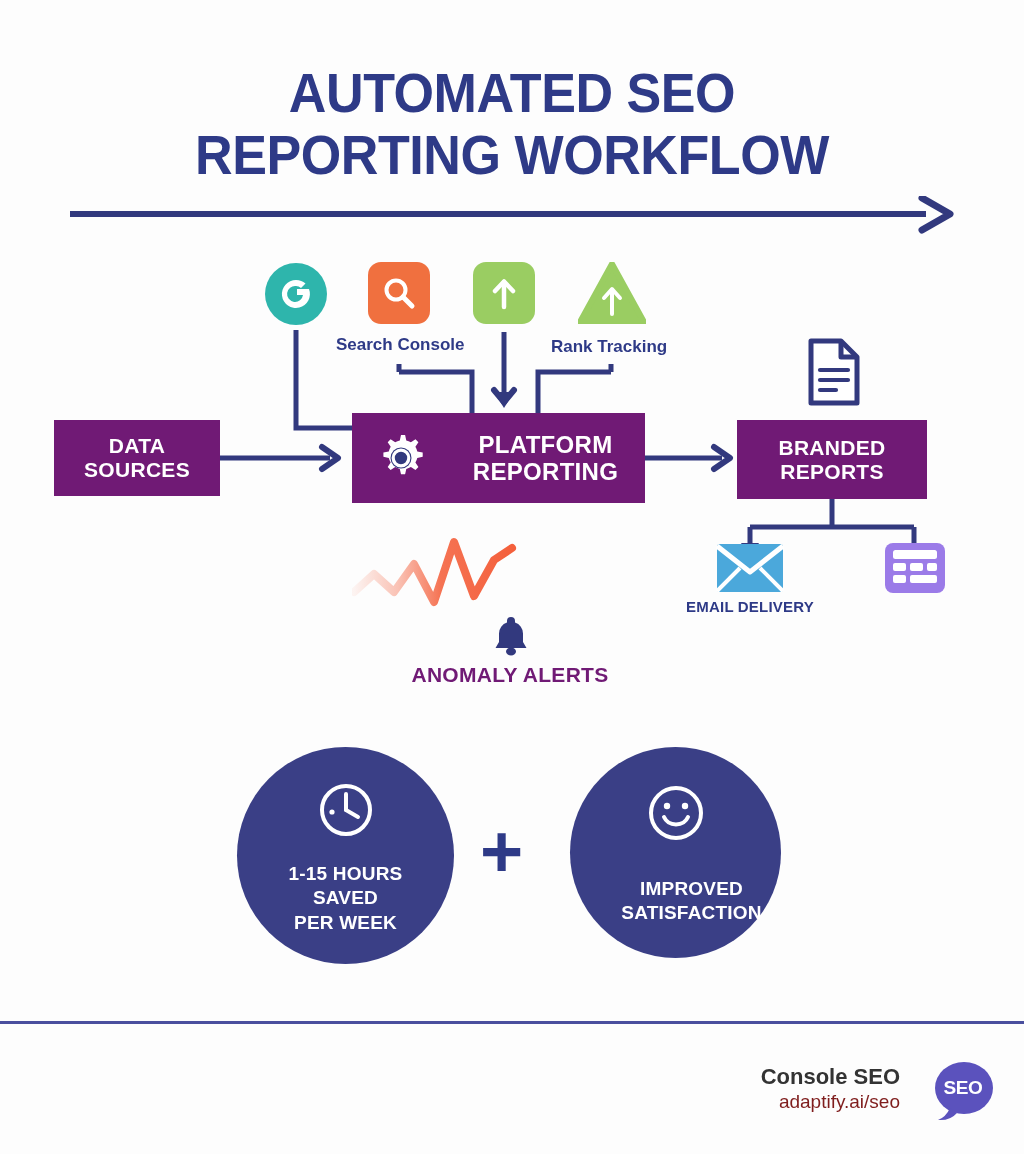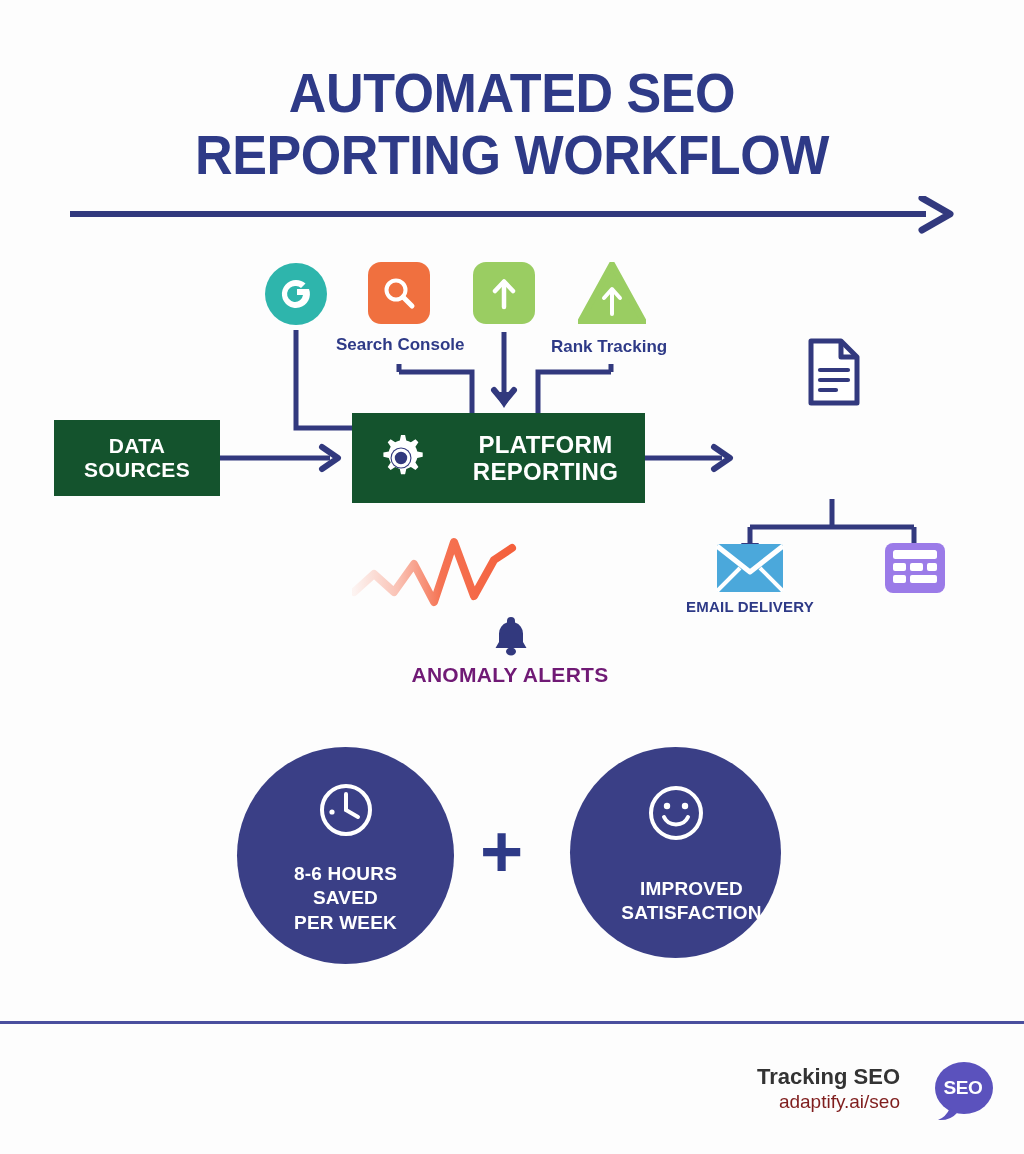--- a/index.html
+++ b/index.html
@@ -67,21 +67,21 @@
     position: absolute;
     color: #2e3a87;
     font-size: 17px;
     font-weight: bold;
     white-space: nowrap;
   }
 
   
   .nbox {
     position: absolute;
-    background: #14532d;
+    background: #701a75;
     color: #ffffff;
     display: flex;
     align-items: center;
     justify-content: center;
     text-align: center;
     font-weight: bold;
     letter-spacing: 0.3px;
     line-height: 1.13;
   }
   .nbox .btxt { display: block; }
@@ -295,20 +295,26 @@
       <path d="M5 3 h30 l16 16 v46 h-46 Z" fill="#ffffff" stroke="#32397e" stroke-width="5" stroke-linejoin="round"></path>
       <path d="M35 3 v16 h16" fill="none" stroke="#32397e" stroke-width="5" stroke-linejoin="round"></path>
       <g stroke="#32397e" stroke-width="4.2" stroke-linecap="round">
         <line x1="14" y1="32" x2="42" y2="32"></line>
         <line x1="14" y1="42" x2="42" y2="42"></line>
         <line x1="14" y1="52" x2="30" y2="52"></line>
       </g>
     </svg>
   </div>
 
+  <div class="nbox" style="left:737px; top:420px; width:190px; height:79px; font-size:21px;">
+    <div>
+      <span class="btxt">BRANDED</span>
+      <span class="btxt">REPORTS</span>
+    </div>
+  </div>
 
   <div style="position:absolute; left:716px; top:543px; width:68px; height:50px;">
     <svg width="68" height="50" viewBox="0 0 68 50">
       <rect x="1" y="1" width="66" height="48" rx="3" fill="#4ba8db"></rect>
       <polyline points="1,3 34,29 67,3" fill="none" stroke="#ffffff" stroke-width="5" stroke-linejoin="round"></polyline>
       <line x1="1" y1="48" x2="24" y2="25" stroke="#ffffff" stroke-width="4"></line>
       <line x1="67" y1="48" x2="44" y2="25" stroke="#ffffff" stroke-width="4"></line>
     </svg>
   </div>
 
@@ -356,21 +362,21 @@
   <div class="stat" style="left:237px; top:747px; width:217px; height:217px; padding-top:34px;">
     <span style="display:block;">
       <svg width="58" height="58" viewBox="0 0 58 58">
         <circle cx="29" cy="29" r="24" fill="none" stroke="#ffffff" stroke-width="4"></circle>
         <line x1="29" y1="29" x2="29" y2="13" stroke="#ffffff" stroke-width="4" stroke-linecap="round"></line>
         <line x1="29" y1="29" x2="41" y2="36" stroke="#ffffff" stroke-width="4" stroke-linecap="round"></line>
         <circle cx="15" cy="31" r="2.6" fill="#ffffff"></circle>
       </svg>
     </span>
     <div class="stat-text" style="margin-top:19px;">
-      <span>8-6 HOURS</span><br>
+      <span>1-15 HOURS</span><br>
       <span>SAVED</span><br>
       <span>PER WEEK</span>
     </div>
   </div>
 
   <div class="plus-sign" style="left:480px; top:815px;">+</div>
 
   <div class="stat" style="left:570px; top:747px; width:211px; height:211px; padding-top:36px;">
     <span style="display:block;">
       <svg width="60" height="60" viewBox="0 0 60 60">
@@ -381,21 +387,21 @@
       </svg>
     </span>
     <div class="stat-text" style="margin-top:30px;margin-left:32px;">
       <span>IMPROVED</span><br>
       <span>SATISFACTION</span>
     </div>
   </div>
 
   <div class="footer-rule"></div>
 
-  <div class="brand-name">Tracking SEO</div>
+  <div class="brand-name">Console SEO</div>
   <div class="brand-url">adaptify.ai/seo</div>
 
   <div class="brand-logo">
     <svg width="62" height="62" viewBox="0 0 62 62">
       <ellipse cx="32" cy="28" rx="29" ry="26" fill="#5b52bd"></ellipse>
       <path d="M18 48 q-4 9 -12 12 q12 1 19-7 Z" fill="#5b52bd"></path>
     </svg>
     <span class="seo-txt">SEO</span>
   </div>
 

